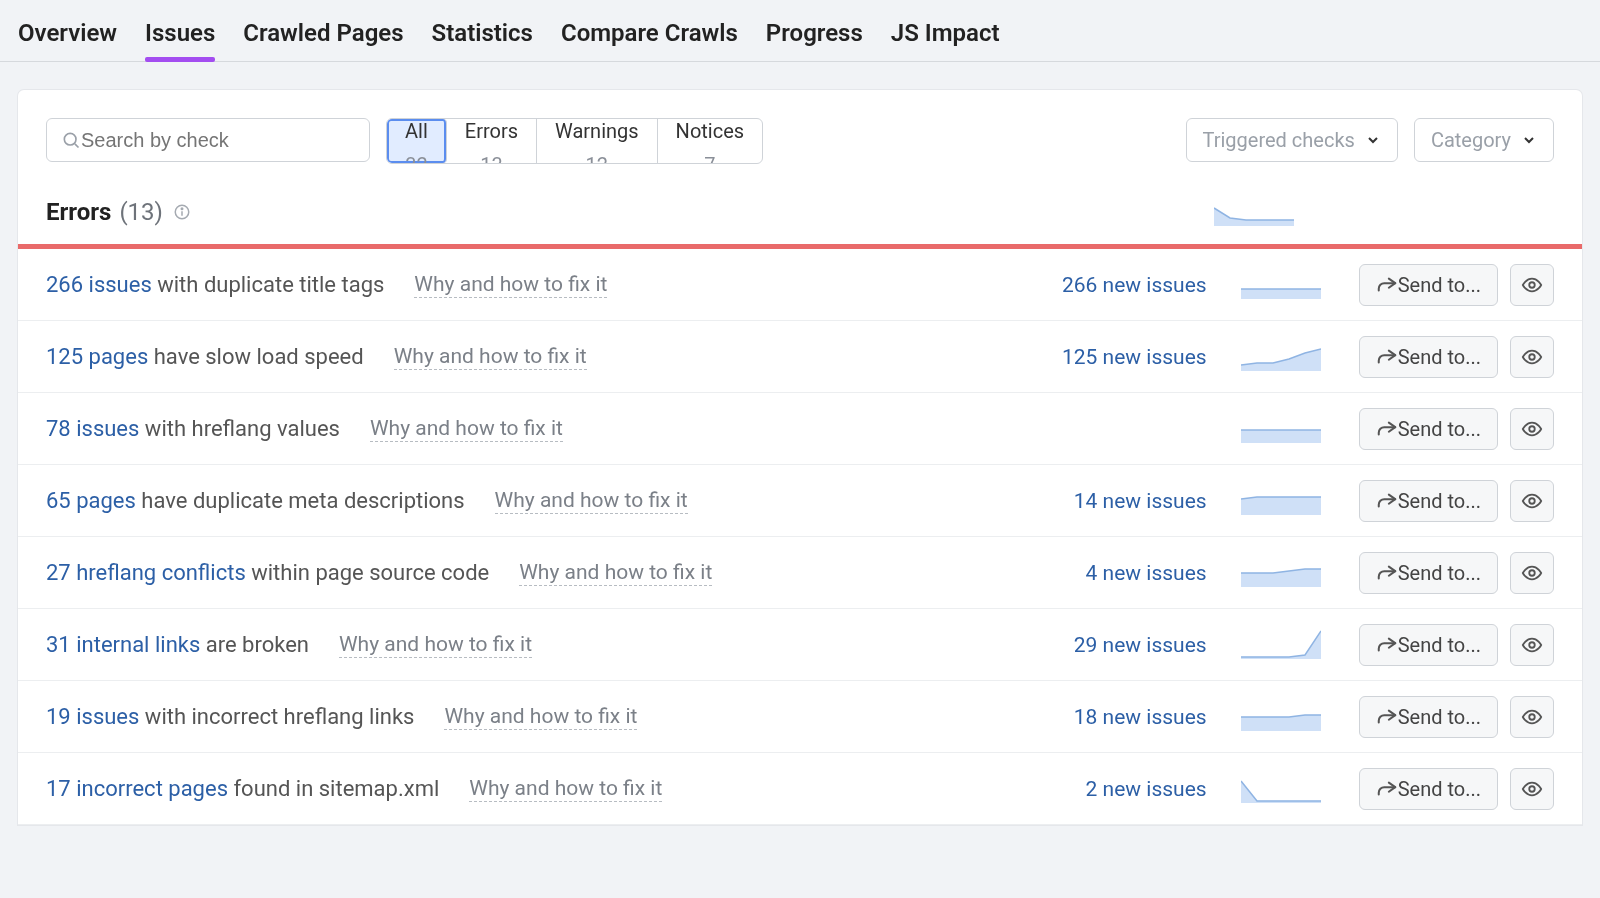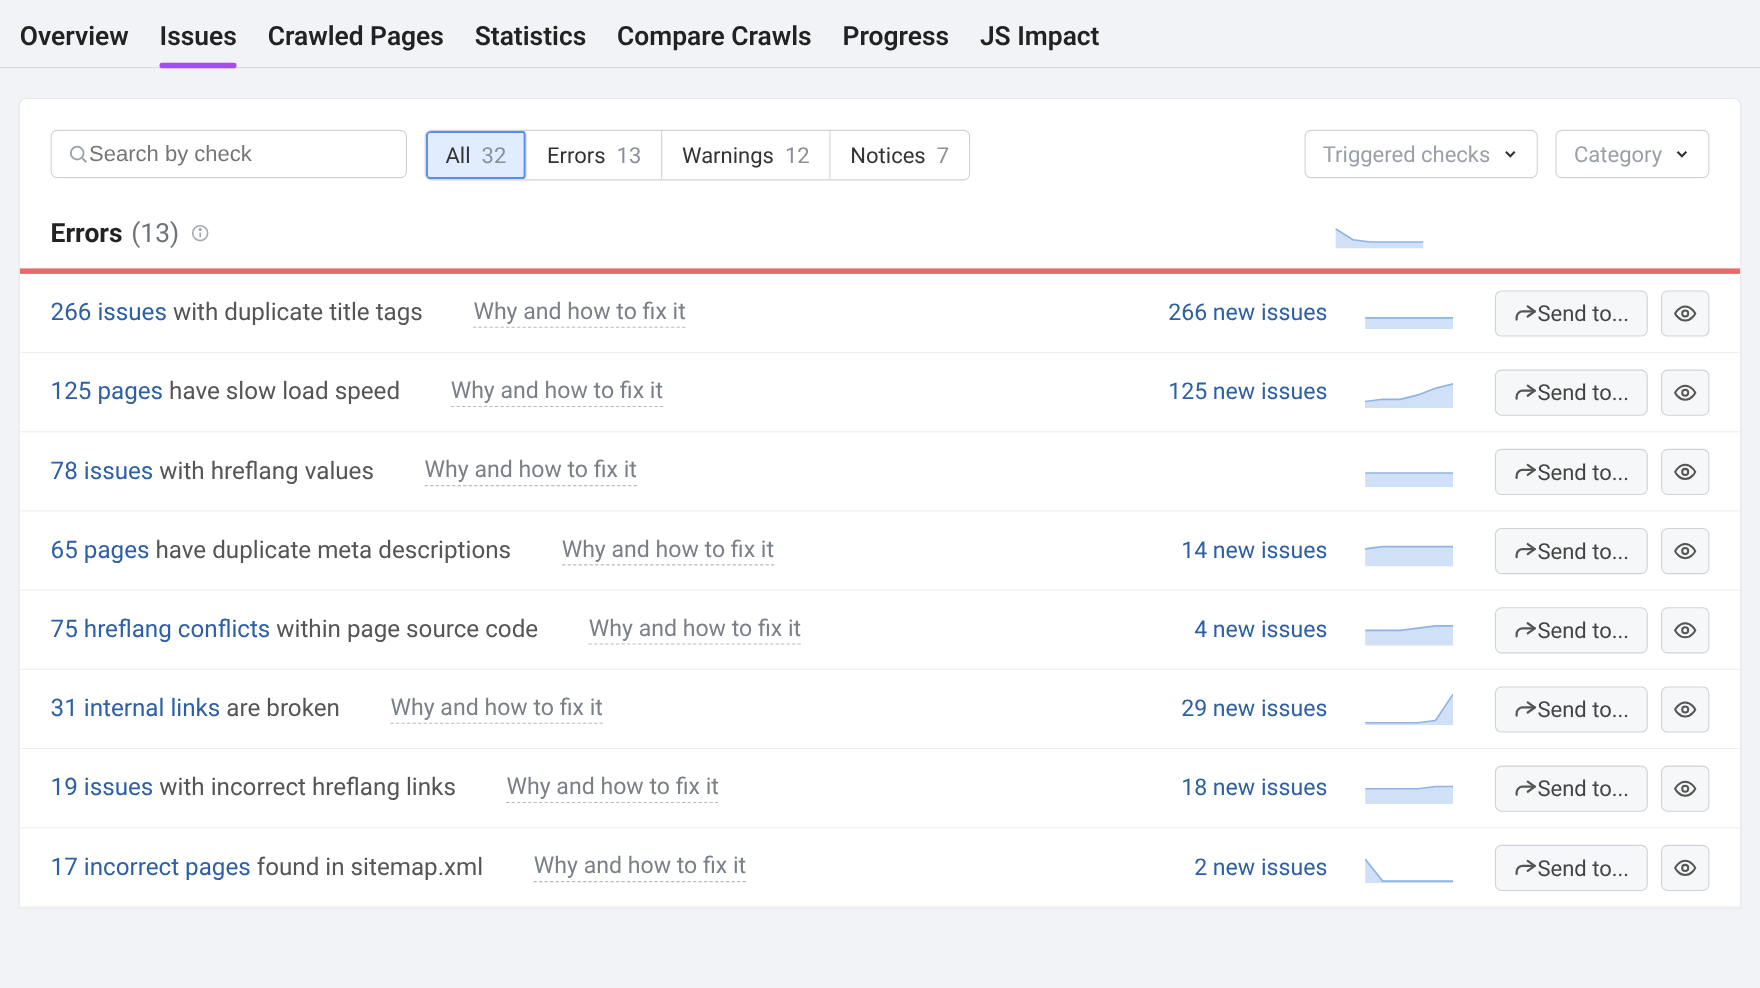--- a/index.html
+++ b/index.html
@@ -5,35 +5,35 @@
 * { box-sizing: border-box; margin: 0; padding: 0; }
 body { font-family: -apple-system, BlinkMacSystemFont, "Segoe UI", Roboto, Arial, sans-serif; background:#f1f3f6; width:1600px; height:898px; overflow:hidden; color:#1a1a1a;}
 .tabs { display:flex; gap:28px; padding:0 18px; border-bottom:1px solid #d6d9dd; align-items:flex-end; height:62px;}
 .tab { font-size:24px; font-weight:600; color:#222; padding-bottom:14px; cursor:pointer; position:relative;}
 .tab.active::after{content:"";position:absolute;left:0;right:0;bottom:-1px;height:5px;background:#a34df0;border-radius:2px;}
 .panel { background:#fff; margin:28px 18px 0 18px; border-radius:6px 6px 0 0; box-shadow:0 0 0 1px #e5e7eb; overflow:hidden;}
 .filters { display:flex; align-items:flex-start; padding:28px 28px 0 28px; gap:16px;}
 .search { display:flex; align-items:center; border:1px solid #cfd3d8; border-radius:6px; padding:0 14px; height:44px; width:324px; color:#9aa0a8;}
 .search input{border:none;outline:none;font-size:20px;color:#555;flex:1;background:transparent;}
 .seg { display:flex; border:1px solid #cfd3d8; border-radius:6px; overflow:hidden;}
-.segbtn{display:flex;align-items:center;gap:10px;padding:0 18px;height:44px;font-size:20px;color:#333;cursor:pointer;border-right:1px solid #cfd3d8;}
+.segbtn{display:flex;align-items:center;gap:10px;padding:0 18px;height:44px;font-size:20px;color:#333;cursor:pointer;border-right:1px solid #cfd3d8;flex-direction:column;}
 .segbtn:last-child{border-right:none;}
 .segbtn.active{background:#e1ecff;box-shadow:inset 0 0 0 2px #5b8def;border-radius:4px;}
 .segbtn .cnt{color:#8a8f98;}
 .drop{display:flex;align-items:center;gap:10px;border:1px solid #cfd3d8;border-radius:6px;padding:0 16px;height:44px;font-size:20px;color:#9aa0a8;cursor:pointer;}
 .flexspace{flex:1;}
 .section-head{display:flex;align-items:center;padding:34px 28px 18px 28px;}
 .section-head .title{font-size:24px;font-weight:700;color:#222;}
 .section-head .count{font-size:24px;color:#6e737a;margin-left:8px;}
 .info-ic{margin-left:10px;color:#a5aab1;}
 .spark-head{margin-left:auto;margin-right:260px;}
 .redline{height:5px;background:#e96a6a;}
 .rows{}
 .row{display:flex;align-items:center;padding:0 28px;height:72px;border-bottom:1px solid #eceef0;}
-.issue-left{flex:1;display:flex;align-items:center;gap:46px;min-width:0;}
+.issue-left{flex:1;display:flex;align-items:center;gap:30px;min-width:0;}
 .issue-text{font-size:22px;color:#555;}
 .issue-text .lnk{color:#2c5fa6;}
 .fixlink{font-size:21px;color:#7b8088;border-bottom:1px dashed #b7bcc2;padding-bottom:1px;cursor:pointer;}
 .newissues{font-size:21px;color:#2c5fa6;white-space:nowrap;width:200px;text-align:right;}
 .mini{width:84px;height:36px;margin-left:34px;}
 .sendbtn{display:flex;align-items:center;border:1px solid #cfd3d8;background:#f6f7f8;border-radius:6px;height:42px;padding:0 16px;font-size:20px;color:#444;margin-left:34px;cursor:pointer;}
 .eyebtn{display:flex;align-items:center;justify-content:center;border:1px solid #cfd3d8;background:#f6f7f8;border-radius:6px;width:44px;height:42px;margin-left:12px;cursor:pointer;color:#555;}
 svg{display:block;}
 </style>
 </head>
@@ -232,21 +232,21 @@
           <span>
             <svg width="22" height="22" viewBox="0 0 24 24" fill="none" stroke="#555" stroke-width="2">
               <path d="M2 12s3.5-7 10-7 10 7 10 7-3.5 7-10 7S2 12 2 12z"></path>
               <circle cx="12" cy="12" r="3"></circle>
             </svg>
           </span>
         </div>
       </div>
       <div class="row">
         <div class="issue-left">
-          <span class="issue-text"><span class="lnk">75 hreflang conflicts</span> within page source code</span>
+          <span class="issue-text"><span class="lnk">27 hreflang conflicts</span> within page source code</span>
           <span class="fixlink">Why and how to fix it</span>
         </div>
         <span class="newissues">4 new issues</span>
         <span class="mini">
           <svg width="80" height="32" viewBox="0 0 80 32">
             <path d="M0 32 L0 18 L16 18 L32 18 L48 16 L64 14 L80 14 L80 32 Z" fill="#cfe0f7"></path>
             <path d="M0 18 L16 18 L32 18 L48 16 L64 14 L80 14" fill="none" stroke="#8fb4e3" stroke-width="1.5"></path>
           </svg>
         </span>
         <div class="sendbtn">

